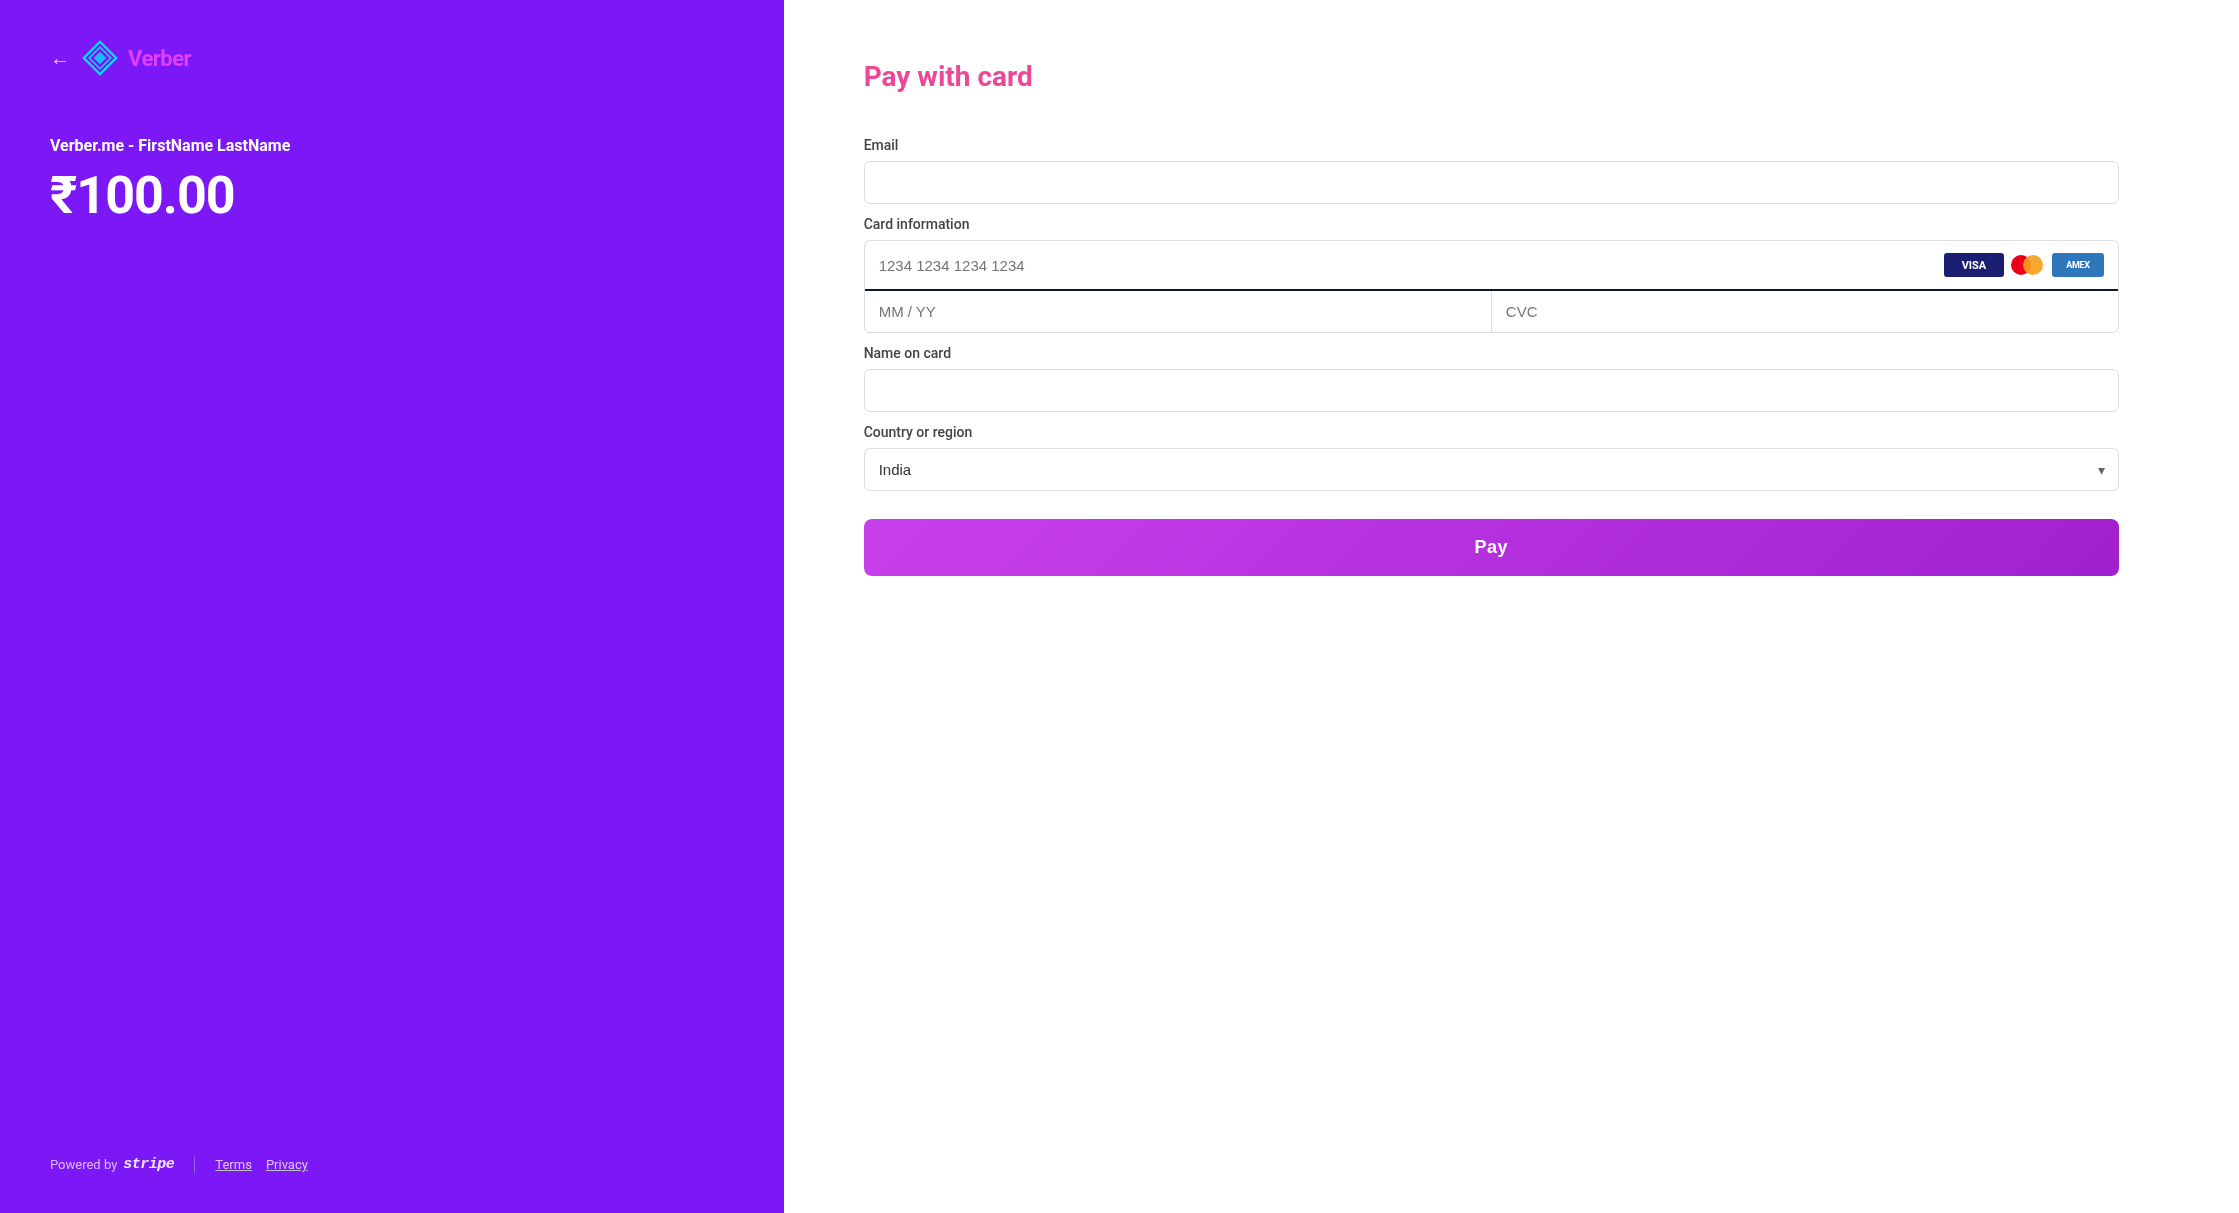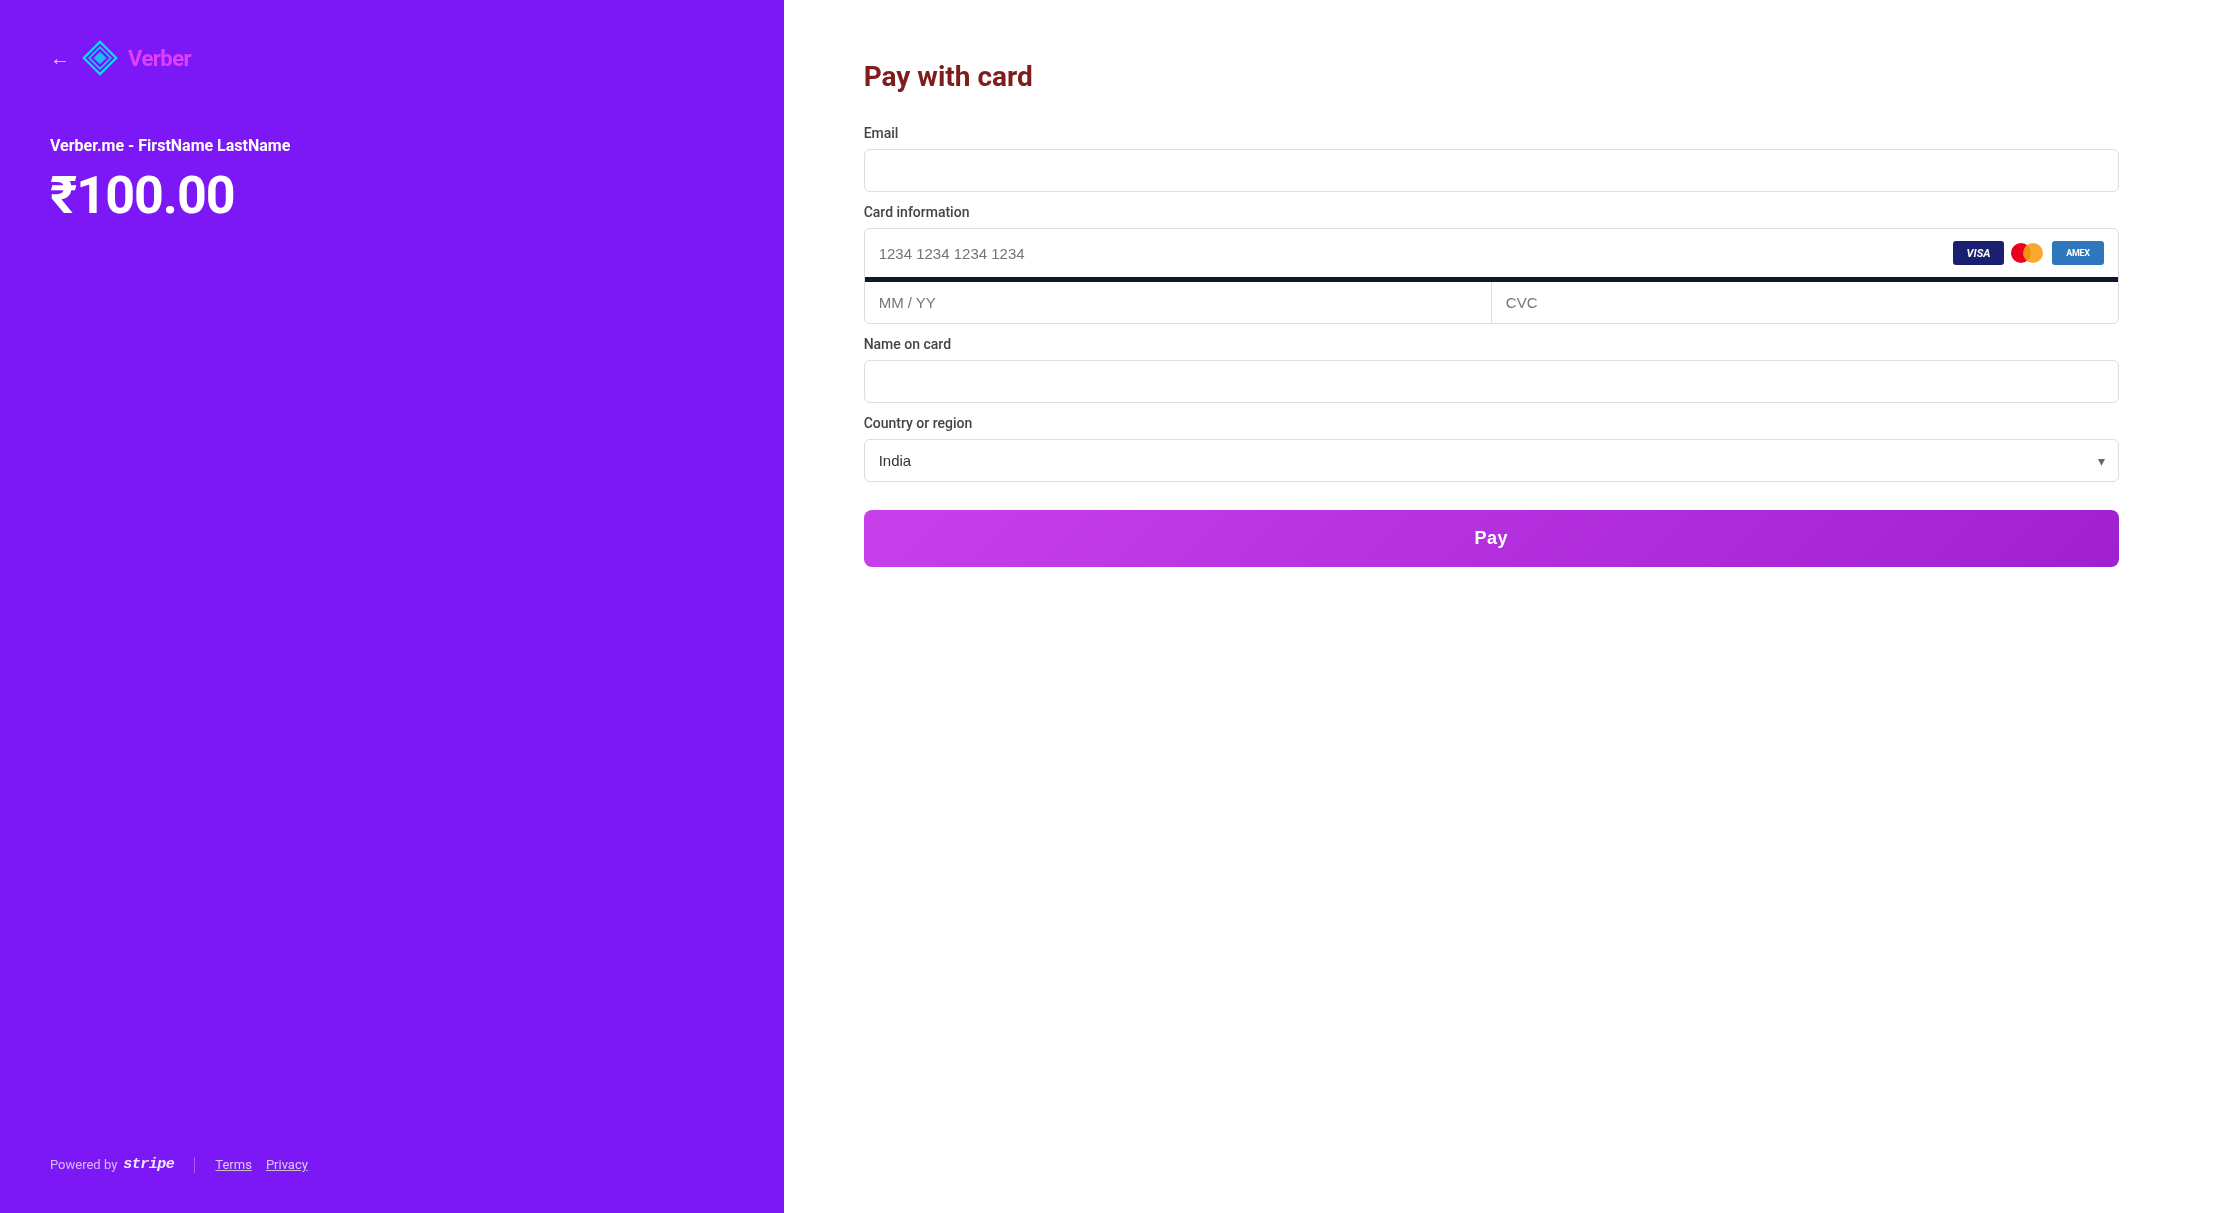--- a/index.html
+++ b/index.html
@@ -107,22 +107,22 @@
       width: 65%;
       background: white;
       display: flex;
       flex-direction: column;
       padding: 60px 120px 60px 80px;
       overflow-y: auto;
     }
     .page-title {
       font-size: 28px;
       font-weight: 700;
-      color: #7f1d1d;
-      margin-bottom: 32px;
+      color: #ec4899;
+      margin-bottom: 44px;
     }
 
     .form-group {
       margin-bottom: 12px;
     }
     .form-label {
       display: block;
       font-size: 14px;
       color: #444;
       margin-bottom: 8px;
@@ -146,21 +146,21 @@
     
     .card-info-wrapper {
       border: 1px solid #ddd;
       border-radius: 6px;
       overflow: hidden;
     }
     .card-number-row {
       display: flex;
       align-items: center;
       padding: 12px 14px;
-      border-bottom: 5px solid #0f172a;
+      border-bottom: 2px solid #0f172a;
     }
     .card-number-input {
       flex: 1;
       border: none;
       outline: none;
       font-size: 15px;
       color: #bbb;
       background: transparent;
     }
     .card-icons {
@@ -174,22 +174,21 @@
       display: flex;
       align-items: center;
       justify-content: center;
       font-size: 9px;
       font-weight: 700;
       padding: 0 4px;
     }
     .visa-card {
       background: #1a1f71;
       color: white;
-      font-style: italic;
-      width: 51px;
+      width: 60px;
       font-size: 11px;
       text-align: right;
     }
     .mc-circles {
       position: relative;
       width: 38px;
       height: 24px;
     }
     .mc-left {
       position: absolute;

